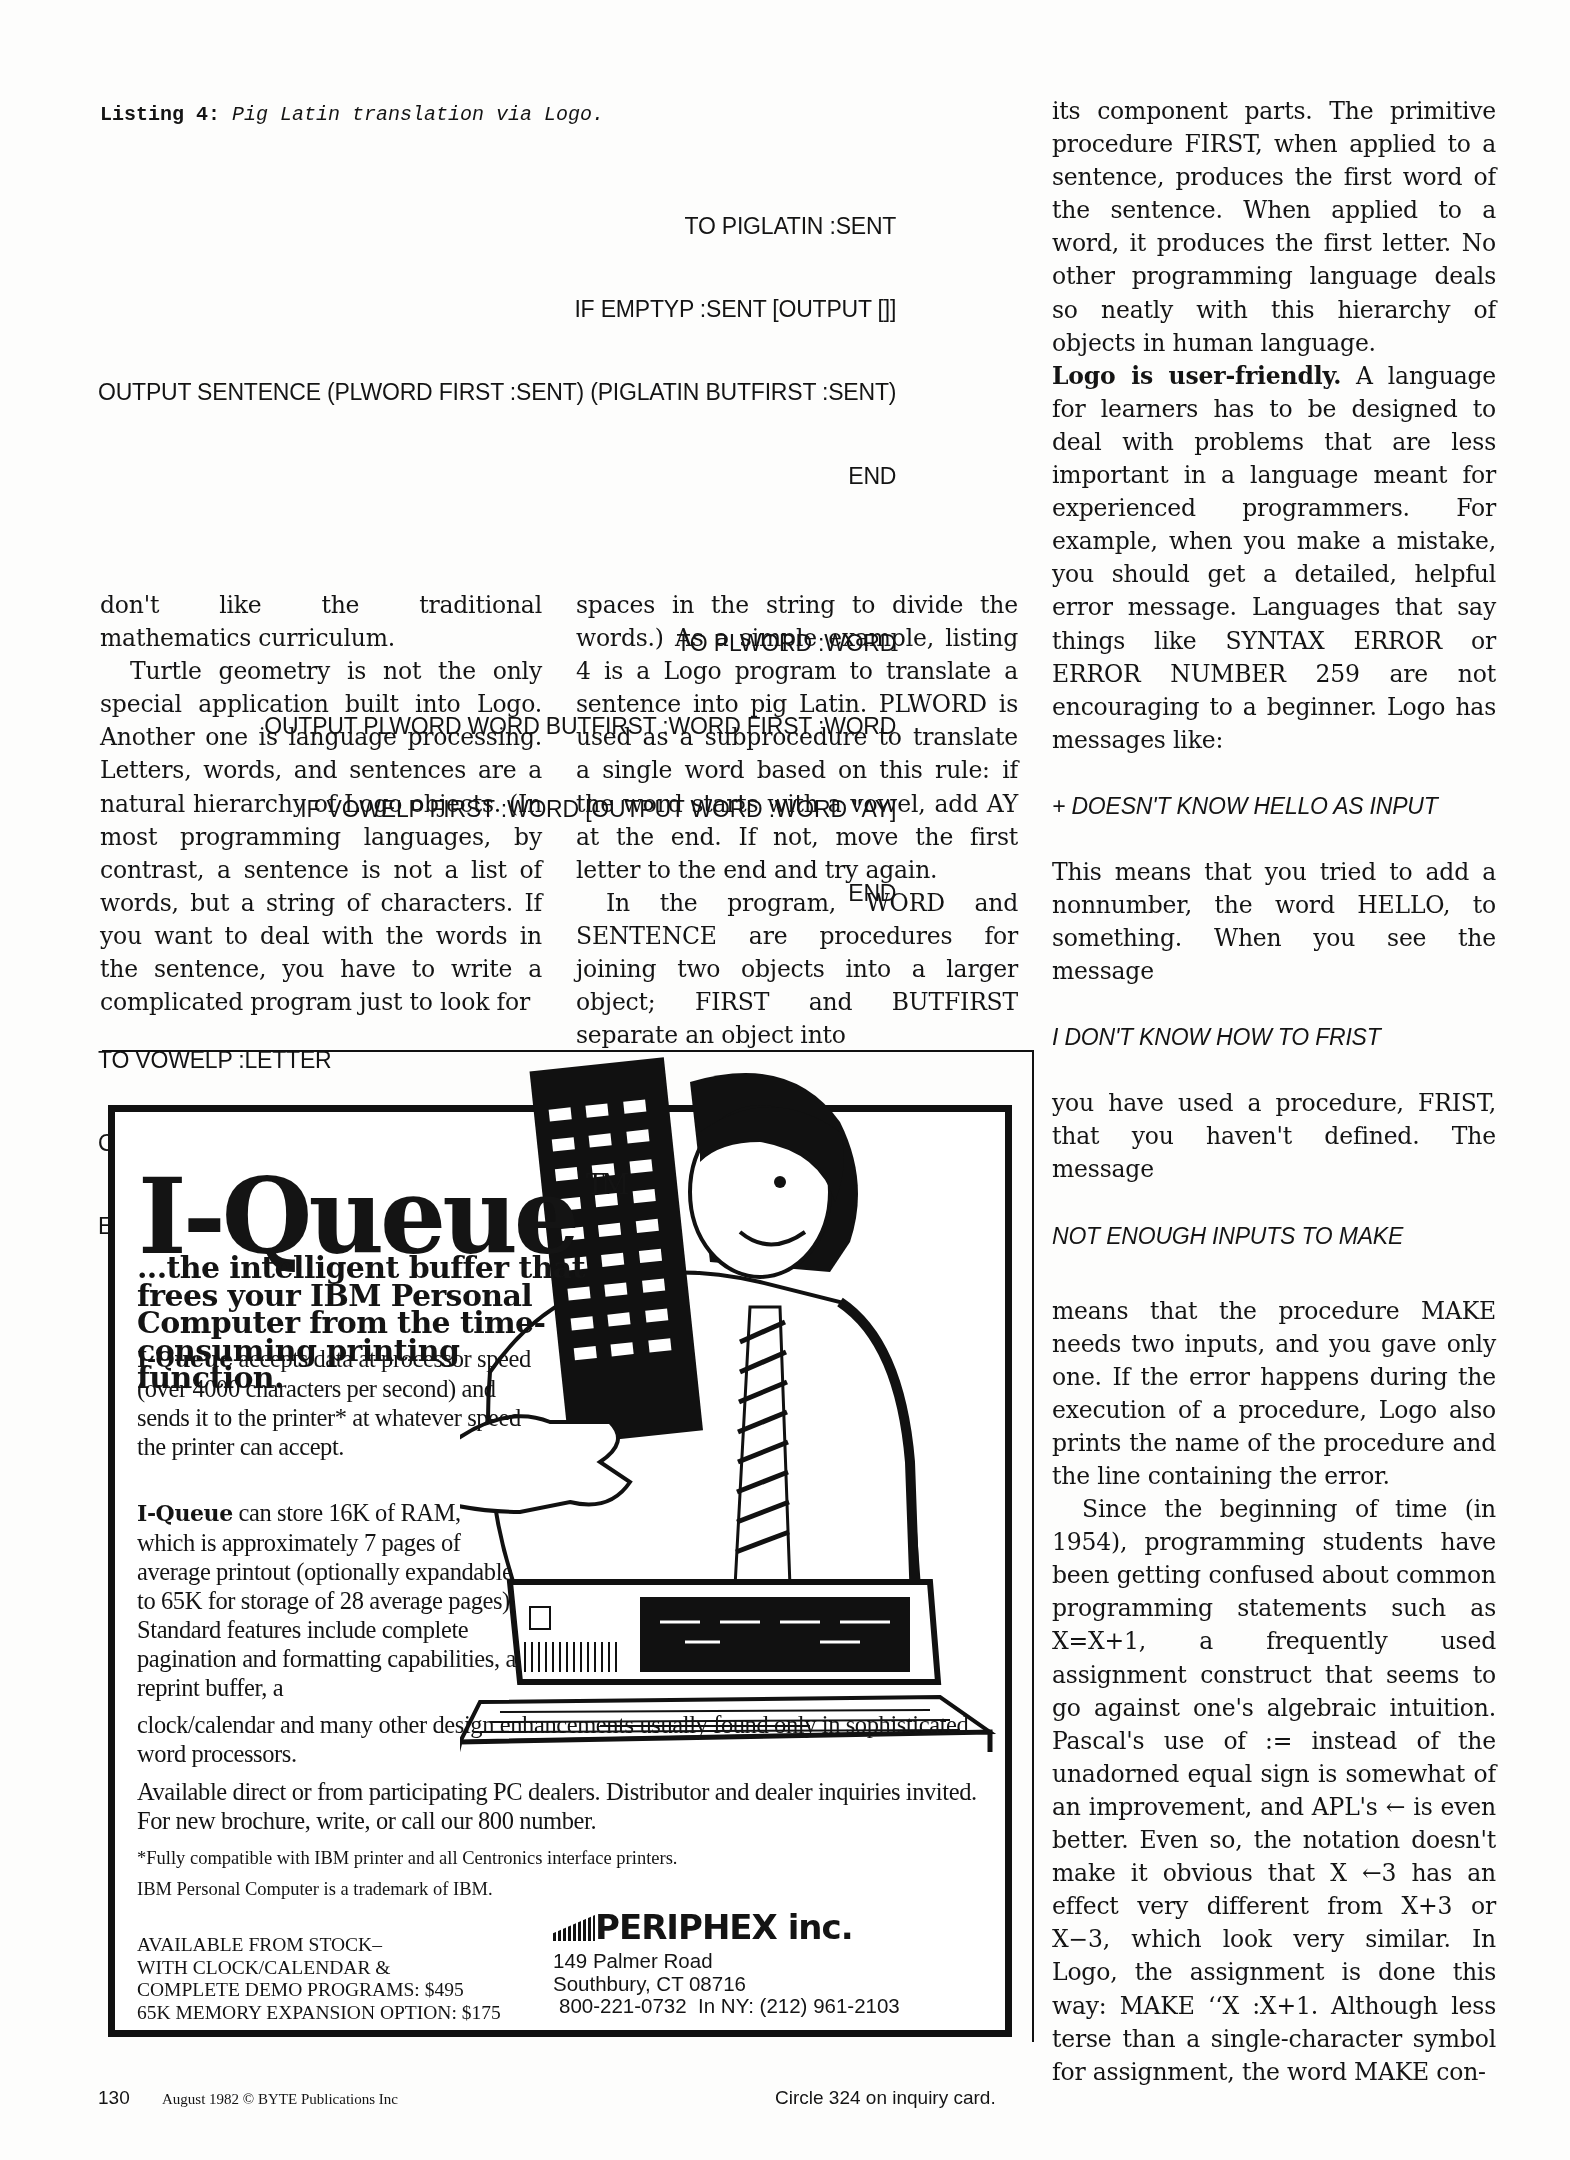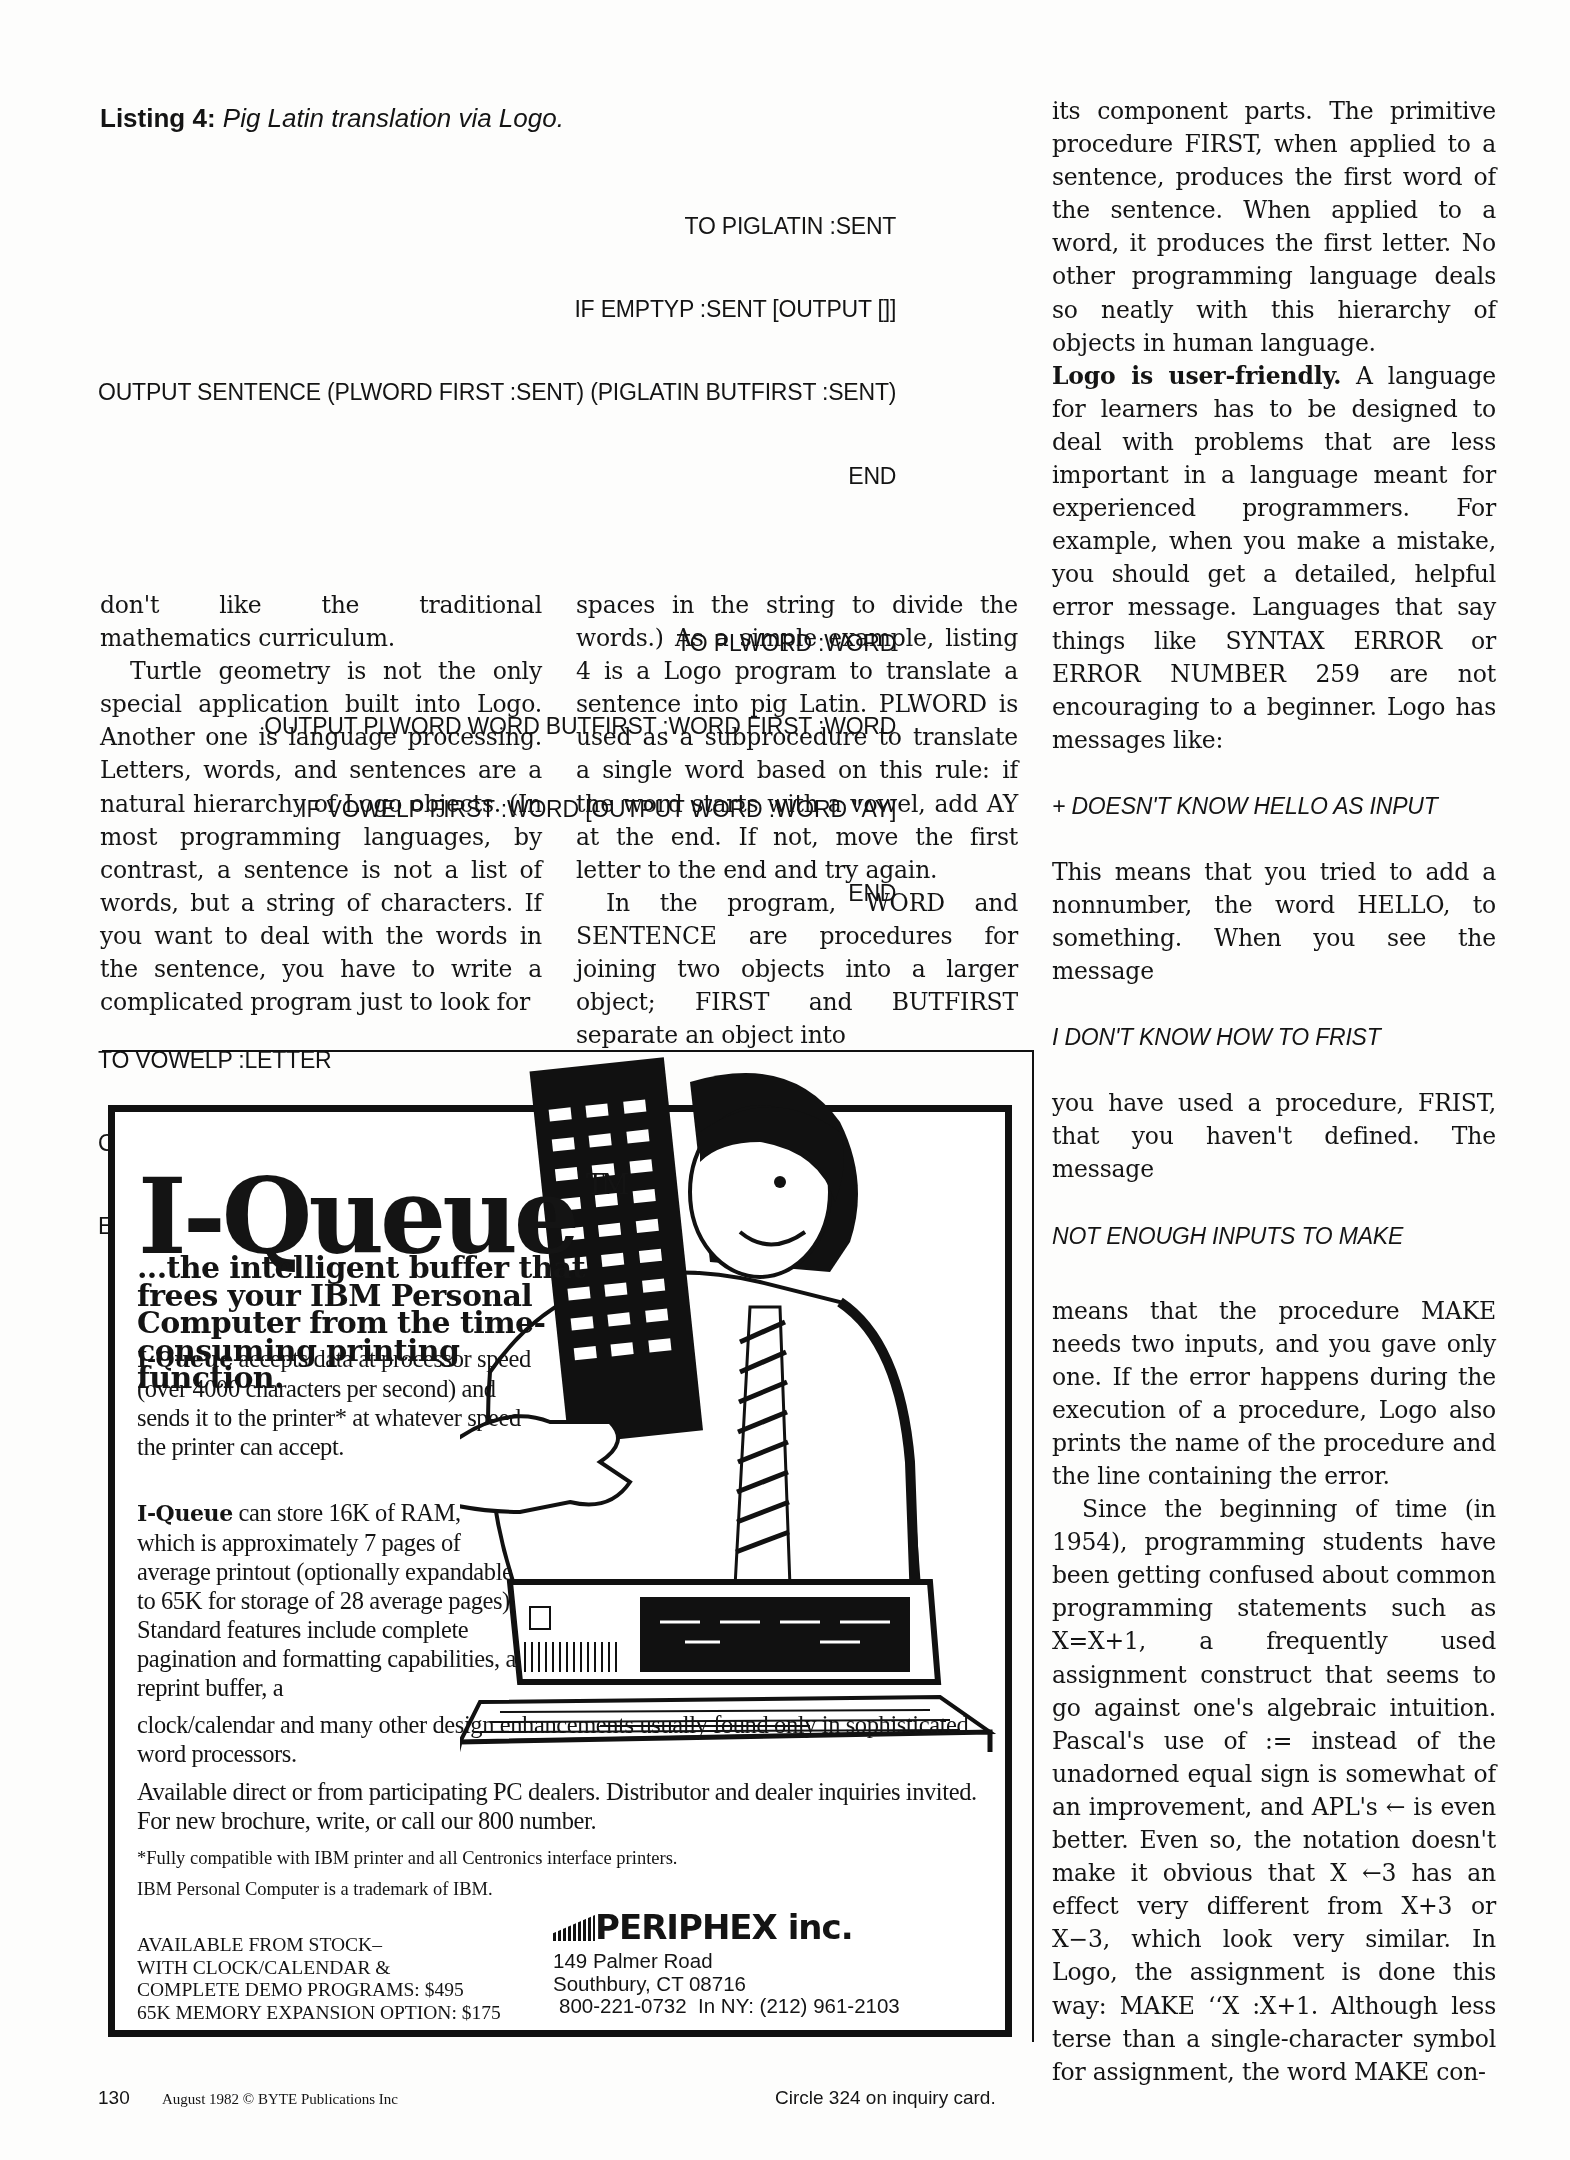--- a/index.html
+++ b/index.html
@@ -2,21 +2,21 @@
 <html><head>
 <meta charset="utf-8">
 <style>
   html, body { margin: 0; padding: 0; background: #fdfdfc; }
   body { width: 1570px; height: 2160px; position: relative; overflow: hidden; color: #141414;
          font-family: "DejaVu Serif", "Liberation Serif", serif; }
   .abs { position: absolute; }
   .serif-body { font-family: "DejaVu Serif", serif; font-size: 23.5px; line-height: 33.1px; text-align: justify; letter-spacing: -0.2px; }
   .code { font-family: "Liberation Sans", "DejaVu Sans", sans-serif; font-size: 23px; line-height: 27.8px; white-space: pre; letter-spacing: -0.2px; }
   .code-block { margin-bottom: 27.8px; text-align: right; }
-  .caption { font-family: Liberation Sans, sans-serif; font-size: 26px; }
+  .caption { font-family: Liberation Mono, monospace; font-size: 20px; }
   .caption b { font-weight: bold; }
   .caption i { font-style: italic; }
   p { margin: 0; }
   .indent { text-indent: 30px; }
   .err { font-family: "Liberation Sans", "DejaVu Sans", sans-serif; font-style: italic; font-size: 23px; line-height: 33px; margin: 33px 0; }
   .bold-lead { font-weight: bold; }
 
   
   .ad-frame { left: 102px; top: 1050px; width: 930px; height: 990px; border-top: 2px solid #111; border-right: 2px solid #111; }
   .ad-box { left: 108px; top: 1105px; width: 904px; height: 932px; border-left: 7px solid #111; border-top: 7px solid #111; border-right: 7px solid #111; border-bottom: 7px solid #111; box-sizing: border-box; background: #fff; }

